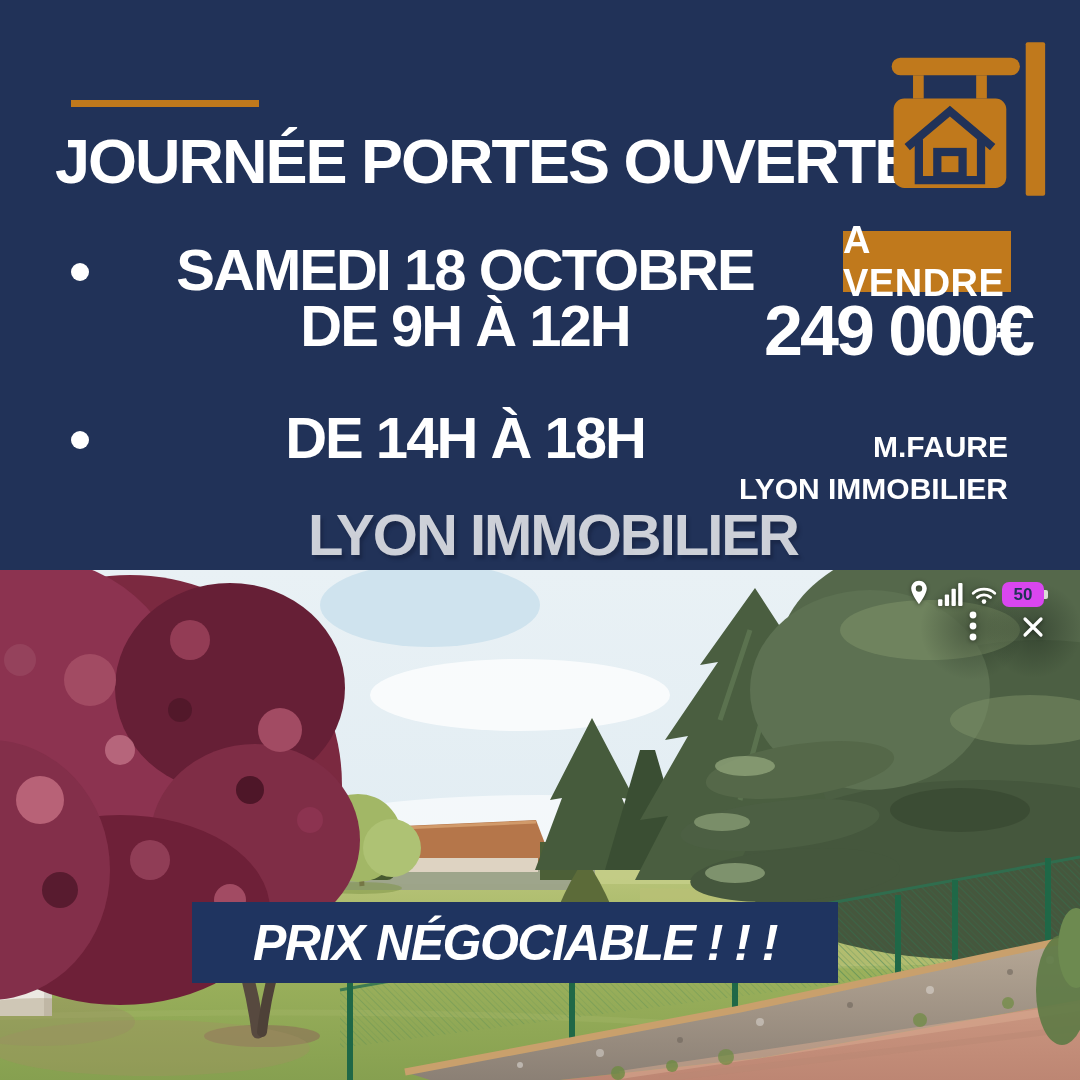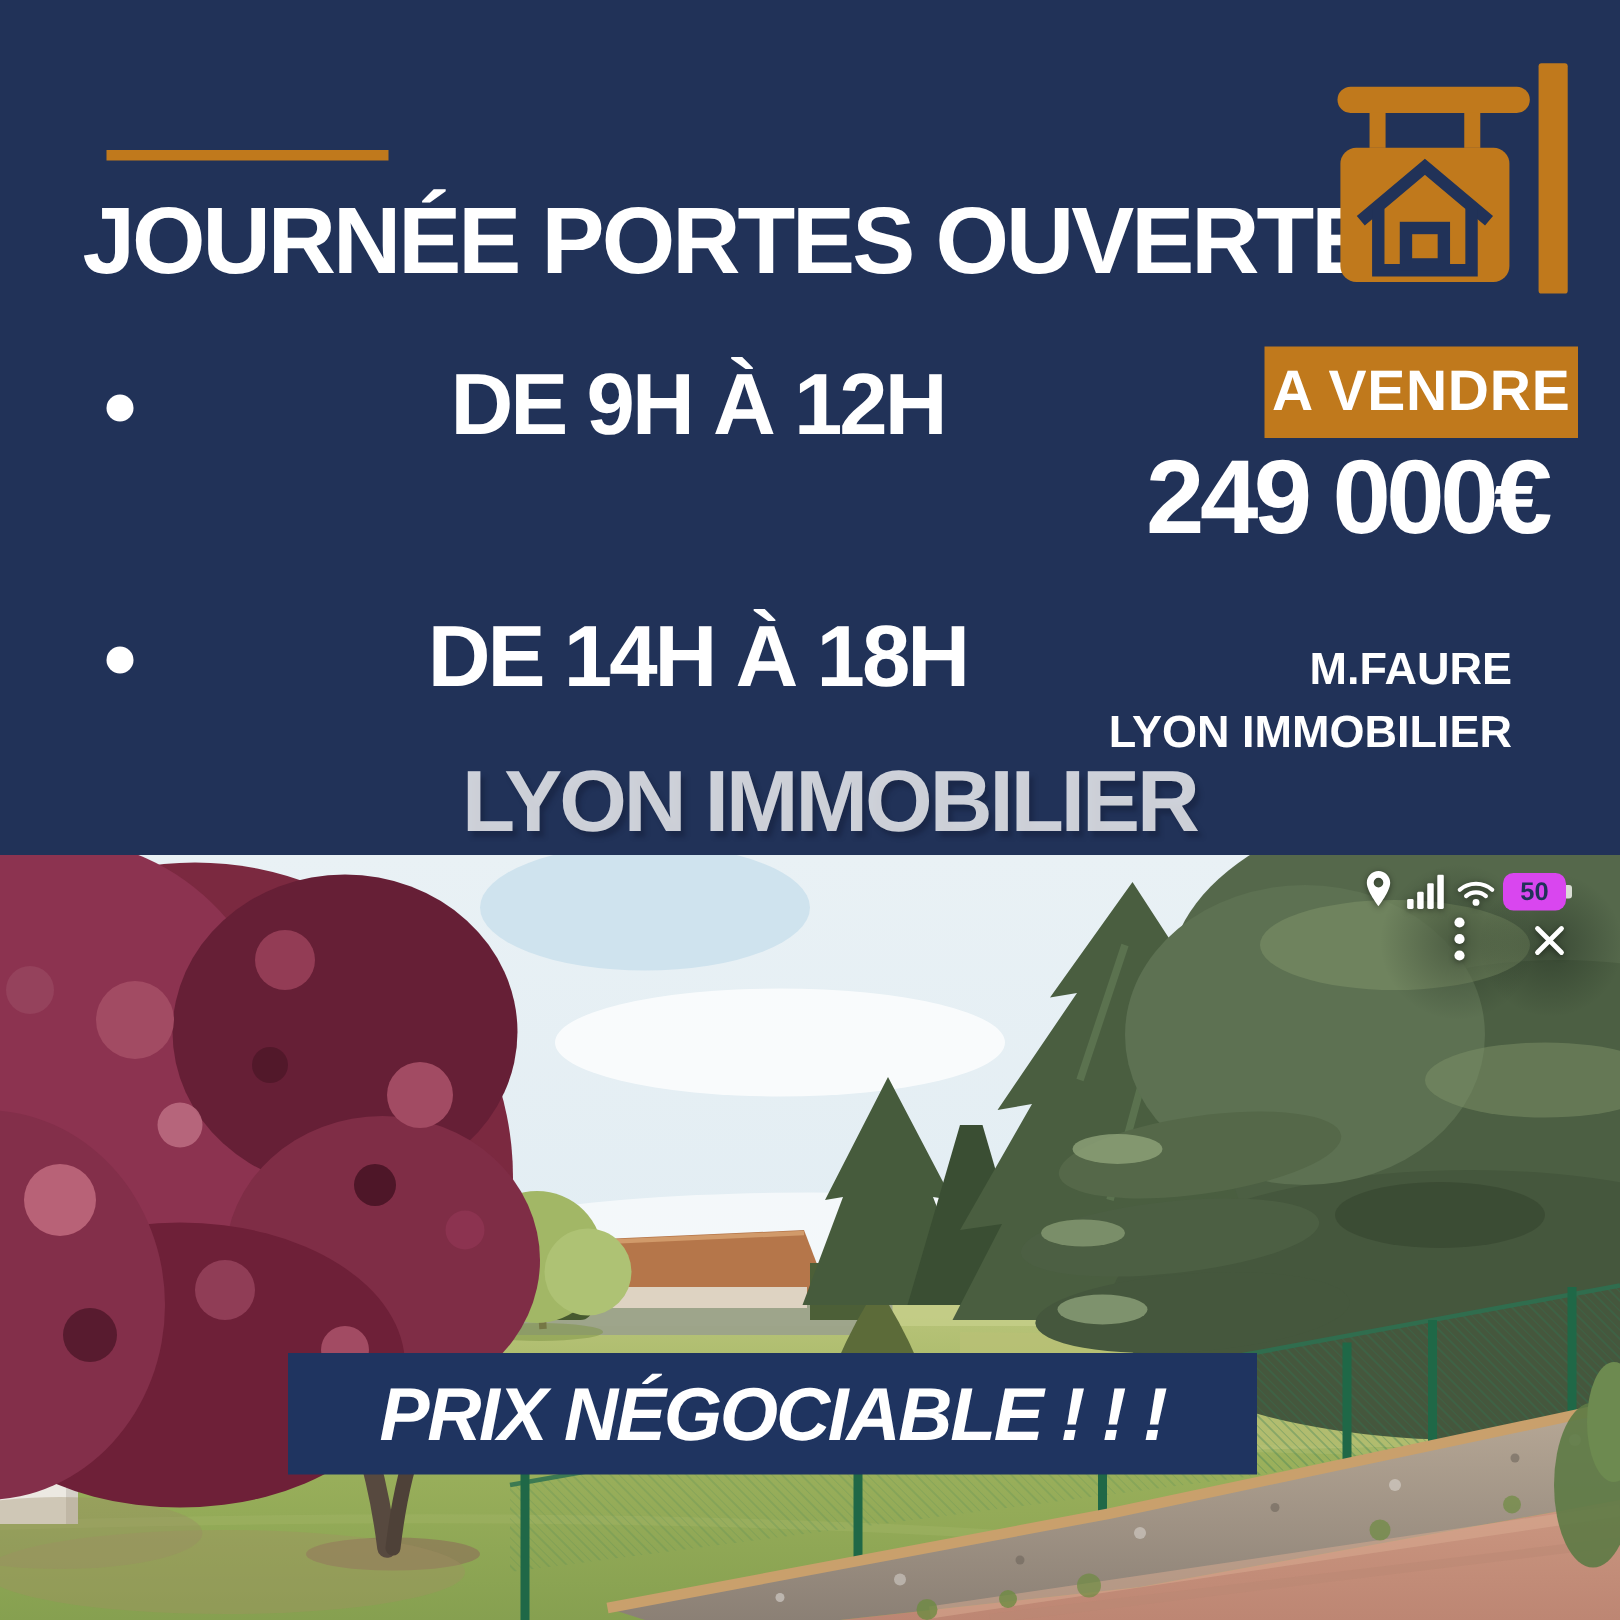--- a/index.html
+++ b/index.html
@@ -16,21 +16,21 @@
     left:55px;top:130px;width:800px;color:#fff;font-weight:700;
     font-size:63px;letter-spacing:-2px;line-height:1;z-index:2;white-space:nowrap;
   }
   .house-sign{left:880px;top:36px;width:170px;height:164px;z-index:2;}
   .bullet-dot{width:18px;height:18px;border-radius:50%;background:#fff;z-index:2;}
   .event-text{
     left:115px;width:700px;text-align:center;color:#fff;font-weight:700;
     font-size:58px;letter-spacing:-2px;line-height:56px;z-index:2;
   }
   .sale-badge{
-    left:843px;top:231px;width:209px;height:61px;background:#C0791C;z-index:2;
+    left:843px;top:231px;width:168px;height:61px;background:#C0791C;z-index:2;
     display:flex;align-items:center;justify-content:center;color:#fff;
     font-weight:700;font-size:38px;letter-spacing:.5px;
   }
   .price{
     top:296px;right:48px;color:#fff;font-weight:700;font-size:70px;
     letter-spacing:-3px;line-height:1;z-index:2;white-space:nowrap;
   }
   .contact{top:432px;right:72px;text-align:right;color:#fff;z-index:2;line-height:1;}
   .contact .name{font-weight:700;font-size:30px;margin-bottom:12px;}
   .contact .phone{font-weight:700;font-size:27px;margin-bottom:11px;}
@@ -79,20 +79,21 @@
     <rect x="14" y="64" width="116" height="92" rx="11" fill="#C0791C"></rect>
     <g stroke="#213258" stroke-width="8.5" fill="none">
       <path d="M28,114 L72,77 L116,114"></path>
       <path d="M40,106 L40,148 L104,148 L104,106"></path>
       <rect x="59" y="119" width="26" height="25"></rect>
     </g>
   </svg>
 
   <div class="abs bullet-dot" style="left:71px;top:263px;"></div>
   <div class="abs event-text" style="top:242px;">
+    <div>SAMEDI 18 OCTOBRE</div>
     <div>DE 9H À 12H</div>
   </div>
 
   <div class="abs bullet-dot" style="left:71px;top:431px;"></div>
   <div class="abs event-text" style="top:410px;">
     <div>DE 14H À 18H</div>
   </div>
 
   <div class="abs sale-badge">A VENDRE</div>
   <div class="abs price">249 000€</div>

